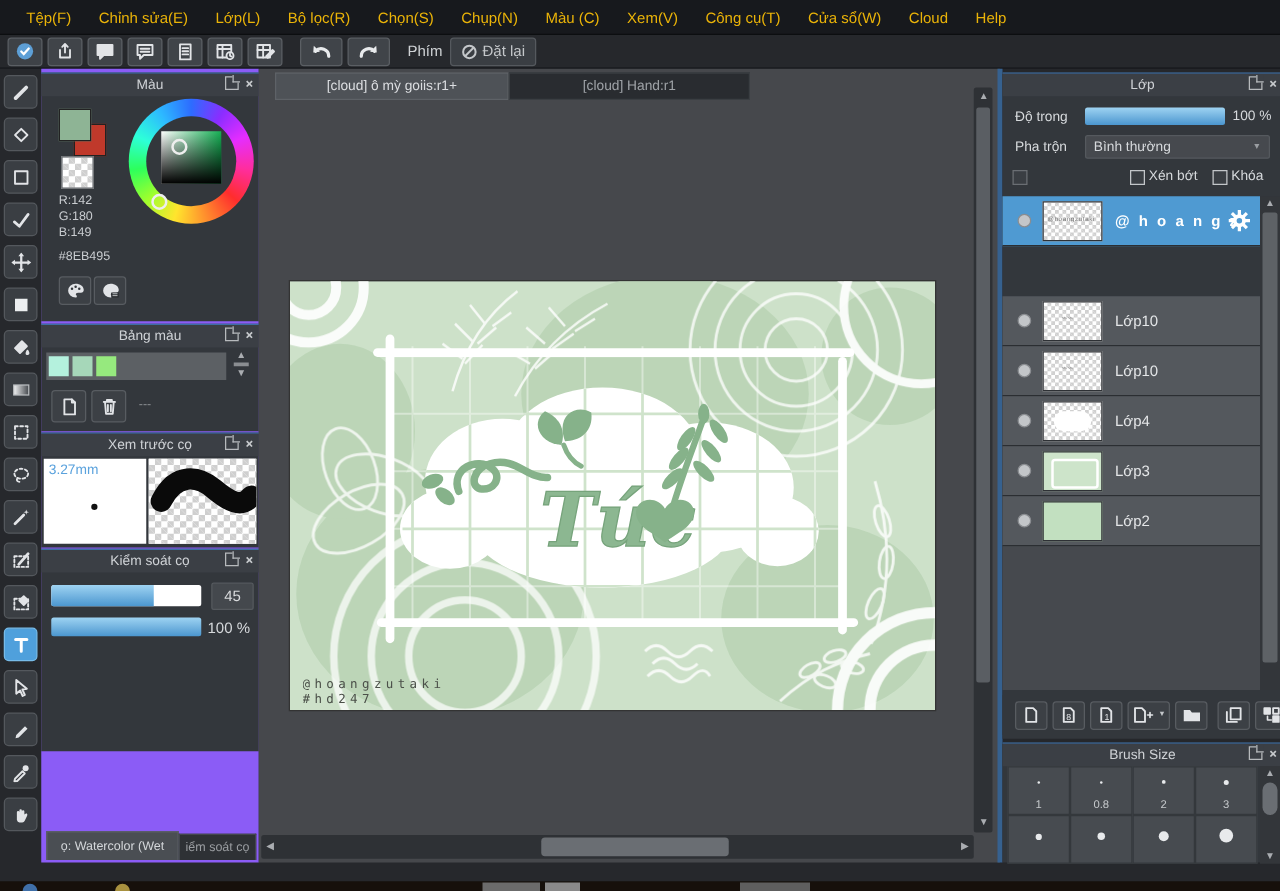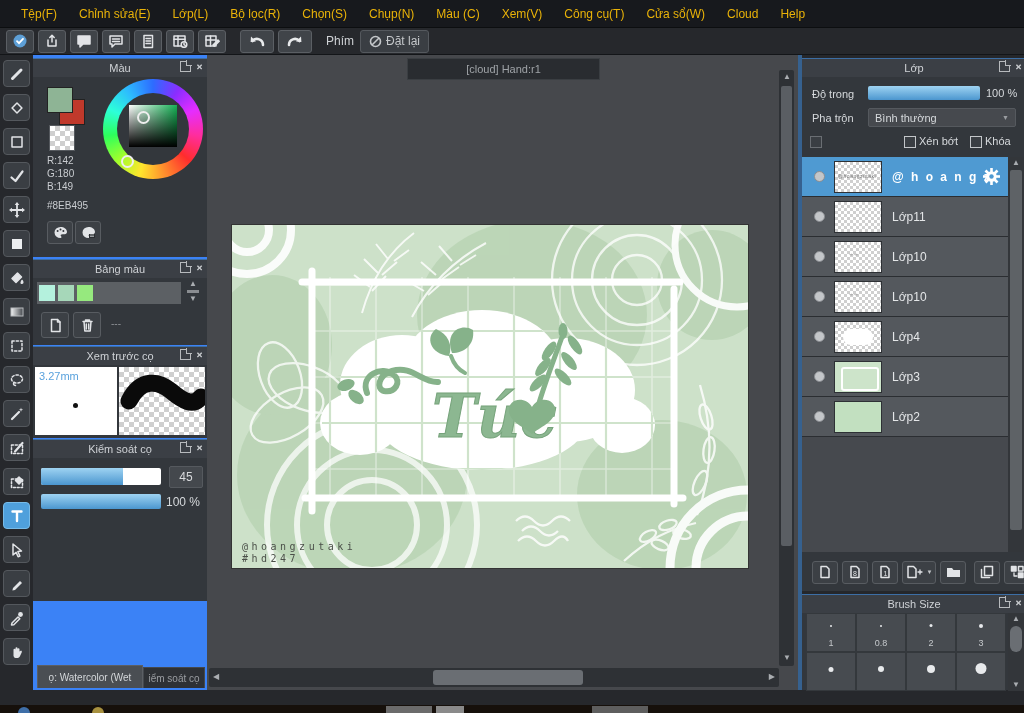--- a/index.html
+++ b/index.html
@@ -21,21 +21,21 @@
   .tbar-label{color:#cfd2d5;margin:0 6px 0 10px;}
   .resetbtn{height:21px;background:#3a3e43;border:1px solid #55595e;border-radius:3px;color:#c4c7ca;
             display:flex;align-items:center;gap:4px;padding:0 8px;}
   
   .toolcol{left:0;top:55px;width:33px;height:635px;background:#26282c;display:flex;flex-direction:column;
            align-items:center;padding-top:5px;box-sizing:border-box;}
   .tool{width:25px;height:25px;background:#3a3e43;border:1px solid #54585d;border-radius:4px;
         display:flex;align-items:center;justify-content:center;margin-bottom:7px;flex:none;}
   .tool.active{background:#4fa0dc;border-color:#77bbe8;}
   
-  .leftpanels{left:33px;top:55px;width:174px;height:635px;background:#3b82f6;}
+  .leftpanels{left:33px;top:55px;width:174px;height:635px;background:#8b5cf6;}
   .rightpanels{left:800px;top:55px;width:224px;height:635px;background:#25272b;border-left:2px solid #36618f;}
   .panel{position:absolute;left:0;width:100%;background:#33373c;border-top:1px solid #3c6ea5;box-sizing:border-box;}
   .phead{height:18px;background:#3b3f45;display:flex;align-items:center;justify-content:center;
          position:relative;font-size:11px;color:#cfd2d6;}
   .phead .hicons{position:absolute;right:4px;top:2px;display:flex;gap:5px;align-items:center;}
   .popout{width:9px;height:9px;border:1px solid #b7babd;position:relative;}
   .popout:after{content:"";position:absolute;right:-2px;top:-2px;width:5px;height:5px;background:#3b3f45;border-left:1px solid #b7babd;border-bottom:1px solid #b7babd;}
   .xicon{display:inline-block;transform:rotate(45deg);font-weight:bold;color:#c7cacd;font-size:12px;line-height:10px;}
   .checker{background-image:linear-gradient(45deg,#cfcfcf 25%,transparent 25%,transparent 75%,#cfcfcf 75%),
                             linear-gradient(45deg,#cfcfcf 25%,#fff 25%,#fff 75%,#cfcfcf 75%);
@@ -448,20 +448,23 @@
 
     <div class="p" style="left:4px;top:610px;height:22px;width:104px;background:#4a4e53;border:1px solid #5b5f64;border-bottom:none;display:flex;align-items:center;justify-content:center;overflow:hidden;white-space:nowrap;font-size:10px;color:#d4d7da;">
         <span>ọ: Watercolor (Wet</span>
       </div>
     <div class="p" style="left:110px;top:612px;height:20px;width:60px;background:#2e3135;border:1px solid #44484d;border-bottom:none;display:flex;align-items:center;justify-content:center;overflow:hidden;white-space:nowrap;font-size:10px;color:#9a9da1;">
         <span>iểm soát cọ</span>
       </div>
   </div>
 
   <div class="canvasarea p">
+    <div class="ctab" style="left:13px;width:187px;background:#4e5257;color:#dcdee1;border:1px solid #5e6267;">
+        <span>[cloud] ô mỳ goiis:r1+</span>
+      </div>
     <div class="ctab" style="left:200px;width:193px;background:#292c30;color:#9fa3a7;border:1px solid #3a3e42;">
         <span>[cloud] Hand:r1</span>
       </div>
 
     <div class="p" style="left:25px;top:170px;width:516px;height:343px;box-shadow:0 0 0 1px #333;">
       <svg width="516" height="343" viewBox="0 0 516 343">
         <defs>
           <clipPath id="cloudClip">
             <ellipse cx="170" cy="160" rx="62" ry="50"></ellipse>
               <ellipse cx="250" cy="140" rx="78" ry="55"></ellipse>
@@ -627,25 +630,20 @@
               <g stroke="#fff" stroke-width="2.6">
                 <line x1="10.5" y1="2" x2="10.5" y2="19"></line>
                 <line x1="2" y1="10.5" x2="19" y2="10.5"></line>
                 <line x1="4.5" y1="4.5" x2="16.5" y2="16.5"></line>
                 <line x1="16.5" y1="4.5" x2="4.5" y2="16.5"></line>
               </g>
               <circle cx="10.5" cy="10.5" r="5.2" fill="#fff"></circle>
               <circle cx="10.5" cy="10.5" r="2.2" fill="#4f9ad2"></circle>
             </svg>
         </span>
-      </div>
-      <div class="lrow" style="top:138px;">
-        <span class="visdot"></span>
-        <span class="lthumb checker6"></span>
-        <span class="lname">Lớp11</span>
       </div>
       <div class="lrow" style="top:178px;">
         <span class="visdot"></span>
         <span class="lthumb checker6">
             <span class="p" style="left:14px;top:8px;font-size:8px;color:#aaa;">⌁⌁</span>
           </span>
         <span class="lname">Lớp10</span>
       </div>
       <div class="lrow" style="top:218px;">
         <span class="visdot"></span>

